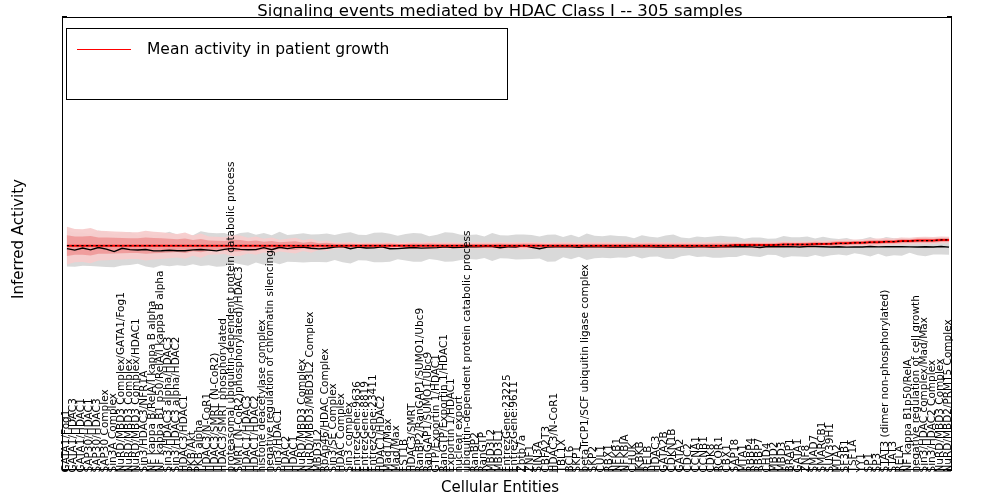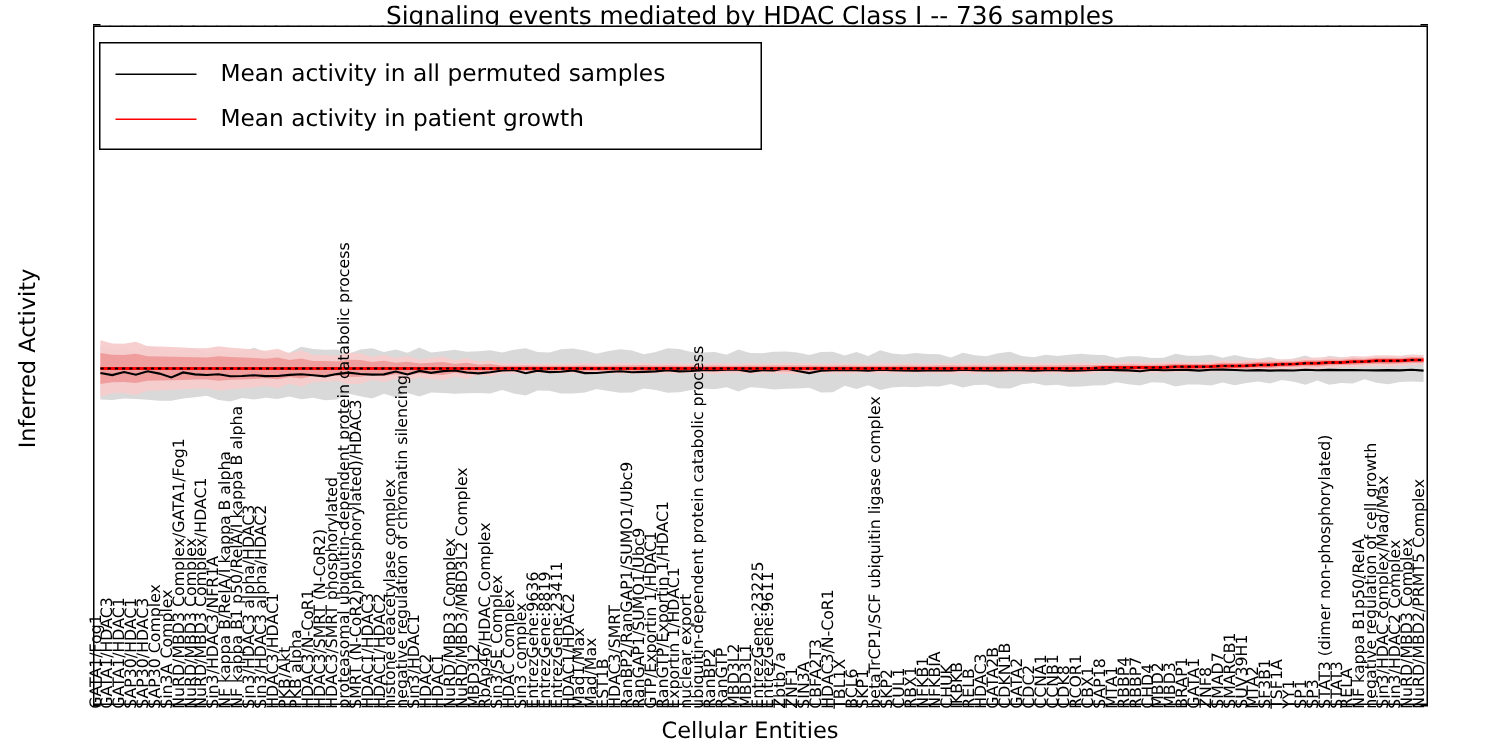--- a/index.html
+++ b/index.html
@@ -86,21 +86,21 @@
   .legtext{font-size:15.5px;color:#000;white-space:nowrap;}
 
   
   #plot{position:absolute;left:0;top:0;}
 </style>
 </head>
 <body>
 
 <div id="root">
 
-  <div id="title">Signaling events mediated by HDAC Class I -- 736 samples</div>
+  <div id="title">Signaling events mediated by HDAC Class I -- 305 samples</div>
 
   <div id="ylabel">Inferred Activity</div>
 
   <div id="yticklabels"></div>
   <div id="ytickmarks">
       <div class="ytickmark" style="top: 16.35px;"></div>
       <div class="ytickmark r" style="top: 16.35px;"></div>
       <div class="ytickmark" style="top: 72.975px;"></div>
       <div class="ytickmark r" style="top: 72.975px;"></div>
       <div class="ytickmark" style="top: 129.6px;"></div>
@@ -479,22 +479,18 @@
       <div class="xcat" style="left: 866.034px; bottom: 28px;">Sin3/HDAC complex/Mad/Max</div>
       <div class="xcat" style="left: 873.91px; bottom: 28px;">Sin3/HDAC2 Complex</div>
       <div class="xcat" style="left: 881.786px; bottom: 28px;">NuRD/MBD3 Complex</div>
       <div class="xcat" style="left: 889.662px; bottom: 28px;">NuRD/MBD2/PRMT5 Complex</div>
     </div>
 
   <div id="xlabel">Cellular Entities</div>
 
   <div id="legend">
     <div class="legrow">
-      <span class="legline" style="border-top-color:#000000"></span>
-      <span class="legtext">Mean activity in all permuted samples</span>
-    </div>
-    <div class="legrow">
       <span class="legline" style="border-top-color:#ff0000"></span>
       <span class="legtext">Mean activity in patient growth</span>
     </div>
   </div>
 
 </div>
 
 </body></html>

